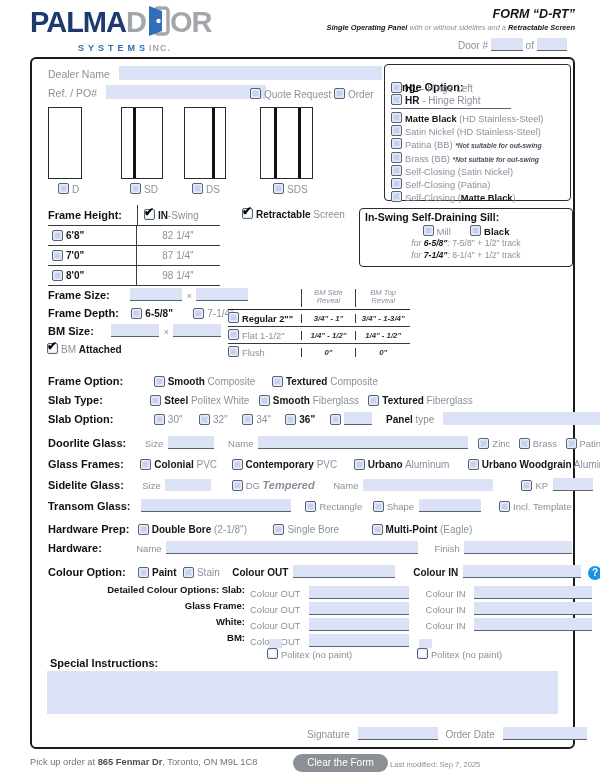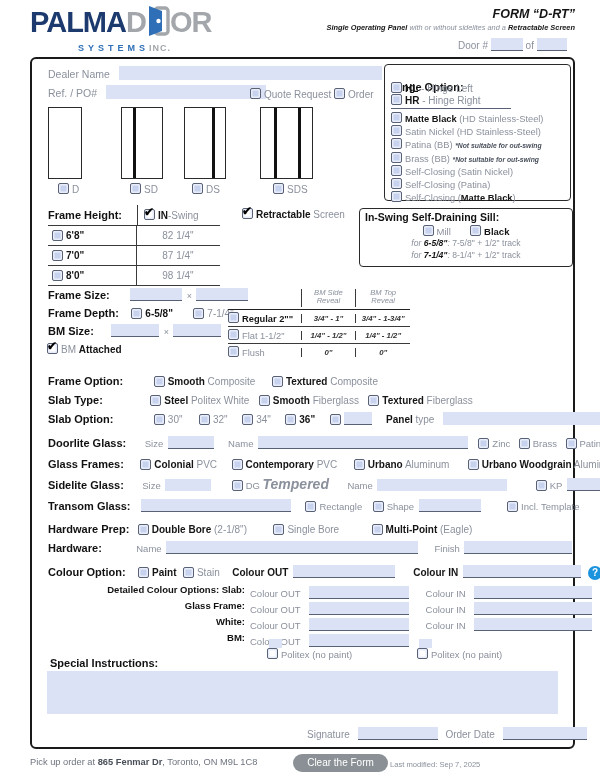--- a/index.html
+++ b/index.html
@@ -219,33 +219,33 @@
     <span class="lbl">Glass Frames:</span>
     <span class="s10" style="margin-left:12px;"><span class="cb"></span><span class="b" style="font-size:10px;">Colonial</span><span class="g"> PVC</span></span>
     <span class="s10" style="margin-left:10px;"><span class="cb"></span><span class="b" style="font-size:10px;">Contemporary</span><span class="g"> PVC</span></span>
     <span class="s10" style="margin-left:12px;"><span class="cb"></span><span class="b" style="font-size:10px;">Urbano</span><span class="g"> Aluminum</span></span>
     <span class="s10" style="margin-left:14px;"><span class="cb"></span><span class="b" style="font-size:10px;">Urbano Woodgrain</span><span class="g"> Aluminum</span></span>
   </div>
   <div class="abs" style="left:16px;top:416px;">
     <span class="lbl">Sidelite Glass:</span>
     <span class="g s95" style="margin-left:14px;">Size</span>
     <span class="f" style="width:46px;"></span>
-    <span class="s95" style="margin-left:16px;"><span class="cb"></span><span class="g">DG </span><span class="g i" style="font-size:14px;font-weight:bold;">Tempered</span></span>
+    <span class="s95" style="margin-left:16px;"><span class="cb"></span><span class="g">DG </span><span class="g i" style="font-size:11px;font-weight:bold;">Tempered</span></span>
     <span class="g s95" style="margin-left:14px;">Name</span>
     <span class="f" style="width:130px;"></span>
     <span class="s95" style="margin-left:24px;"><span class="cb"></span><span class="g">KP</span></span>
     <span class="f fu" style="width:40px;"></span>
   </div>
   <div class="abs" style="left:16px;top:437px;">
     <span class="lbl">Transom Glass:</span>
     <span class="f fu" style="width:150px;margin-left:6px;"></span>
     <span class="s95" style="margin-left:10px;"><span class="cb"></span><span class="g">Rectangle</span></span>
     <span class="s95" style="margin-left:6px;"><span class="cb"></span><span class="g">Shape</span></span>
     <span class="f fu" style="width:62px;"></span>
-    <span class="s95" style="margin-left:22px;"><span class="cb"></span><span class="g">Incl. Template</span></span>
+    <span class="s95" style="margin-left:14px;"><span class="cb"></span><span class="g">Incl. Template</span></span>
   </div>
 
   <div class="abs" style="left:16px;top:460px;">
     <span class="lbl">Hardware Prep:</span>
     <span class="s10" style="margin-left:4px;"><span class="cb"></span><span class="b" style="font-size:10px;">Double Bore</span><span class="g"> (2-1/8")</span></span>
     <span class="s10" style="margin-left:22px;"><span class="cb"></span><span class="g">Single Bore</span></span>
     <span class="s10" style="margin-left:28px;"><span class="cb"></span><span class="b" style="font-size:10px;">Multi-Point</span><span class="g"> (Eagle)</span></span>
   </div>
   <div class="abs" style="left:16px;top:479px;">
     <span class="lbl">Hardware:</span>

